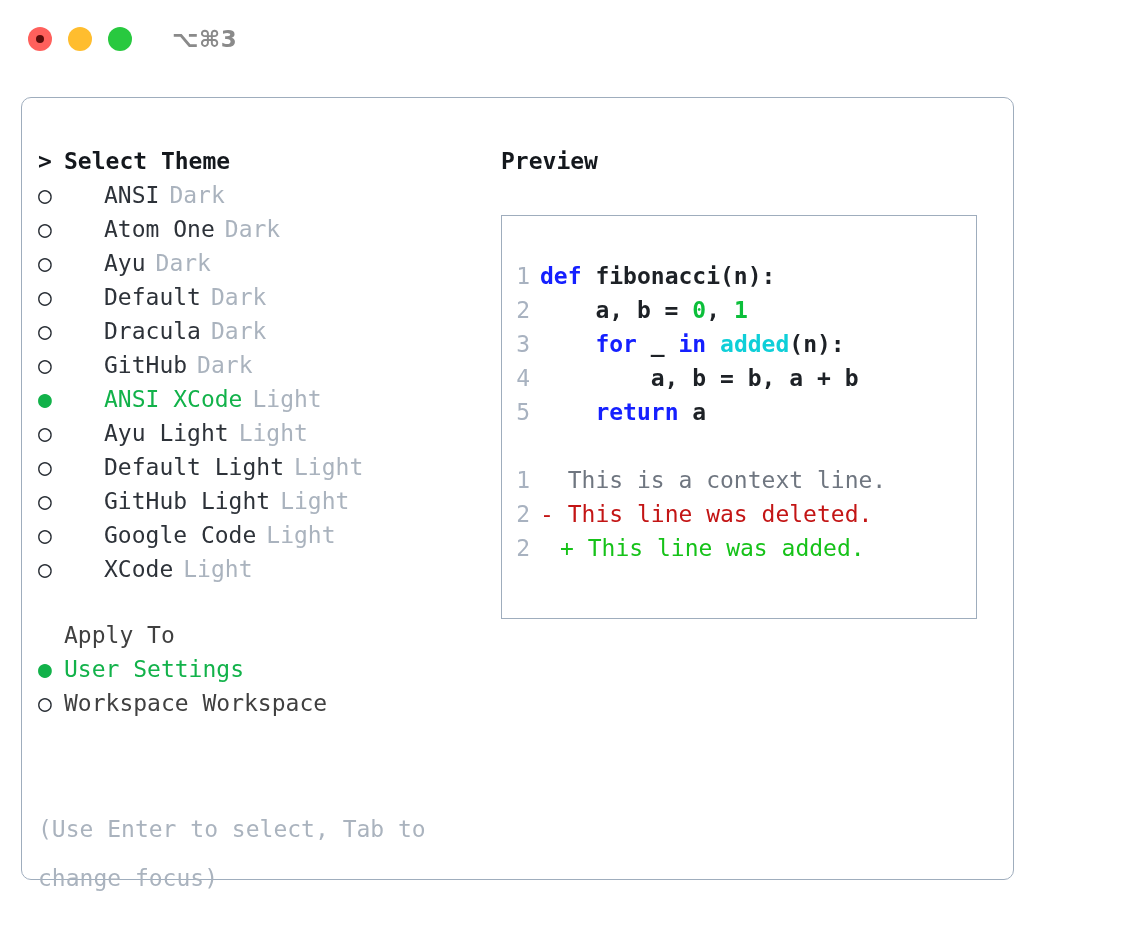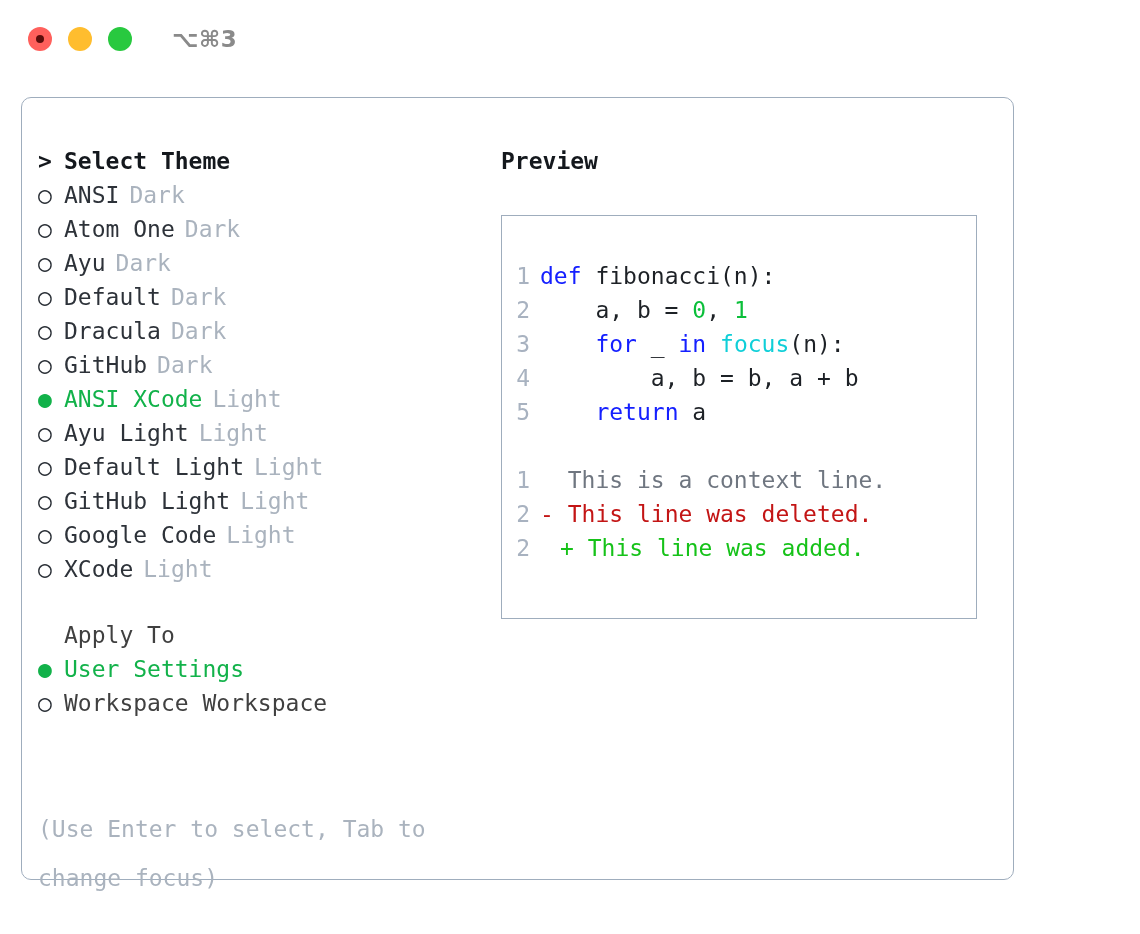--- a/index.html
+++ b/index.html
@@ -119,20 +119,21 @@
     font-weight: bold;
   }
 
   .heading-text {
     color: #14181d;
     font-weight: bold;
     font-size: 23px;
   }
   .theme-name {
     color: #2d3239;
+    margin-left: 40px;
   }
   .theme-name.sel {
     color: #12b24a;
   }
   .theme-kind {
     color: #aab3be;
     margin-left: 10px;
   }
   .plain-label {
     color: #404040;
@@ -183,21 +184,21 @@
     line-height: 34px;
     white-space: pre;
   }
   .lineno {
     flex: 0 0 38px;
     text-align: right;
     color: #a8b2c0;
     padding-right: 10px;
     box-sizing: border-box;
   }
-  .code-text { color: #1d2126; }
+  .code-text { color: #1d2126; font-weight: bold; }
 
   .tok-kw   { color: #1520ff; }
   .tok-fn   { color: #0fcfd8; }
   .tok-num  { color: #0bbf3a; }
   .tok-plain{ color: #1d2126; }
 
   .diff-gap { height: 34px; }
   .diff-ctx { color: #6f7680; }
   .diff-del { color: #c31515; }
   .diff-add { color: #16c219; margin-left: 20px; }
@@ -256,21 +257,21 @@
 
       <div id="hint">(Use Enter to select, Tab to change focus)</div>
 
       <div id="right-col">
         <div id="preview-title">Preview</div>
 
         <div id="code-box">
           <div id="code-lines">
               <div class="code-line"><span class="lineno">1</span><span class="code-text"><span class="tok-kw">def </span><span class="tok-plain">fibonacci(n):</span></span></div>
               <div class="code-line"><span class="lineno">2</span><span class="code-text"><span class="tok-plain">    a, b = </span><span class="tok-num">0</span><span class="tok-plain">, </span><span class="tok-num">1</span></span></div>
-              <div class="code-line"><span class="lineno">3</span><span class="code-text"><span class="tok-plain">    </span><span class="tok-kw">for</span><span class="tok-plain"> _ </span><span class="tok-kw">in</span><span class="tok-plain"> </span><span class="tok-fn">focus</span><span class="tok-plain">(n):</span></span></div>
+              <div class="code-line"><span class="lineno">3</span><span class="code-text"><span class="tok-plain">    </span><span class="tok-kw">for</span><span class="tok-plain"> _ </span><span class="tok-kw">in</span><span class="tok-plain"> </span><span class="tok-fn">added</span><span class="tok-plain">(n):</span></span></div>
               <div class="code-line"><span class="lineno">4</span><span class="code-text"><span class="tok-plain">        a, b = b, a + b</span></span></div>
               <div class="code-line"><span class="lineno">5</span><span class="code-text"><span class="tok-plain">    </span><span class="tok-kw">return</span><span class="tok-plain"> a</span></span></div>
             </div>
           <div class="diff-gap"></div>
           <div id="diff-lines">
               <div class="code-line"><span class="lineno">1</span><span class="diff-ctx"><span> </span><span> This is a context line.</span></span></div>
               <div class="code-line"><span class="lineno">2</span><span class="diff-del"><span>-</span><span> This line was deleted.</span></span></div>
               <div class="code-line"><span class="lineno">2</span><span class="diff-add"><span>+</span><span> This line was added.</span></span></div>
             </div>
         </div>

